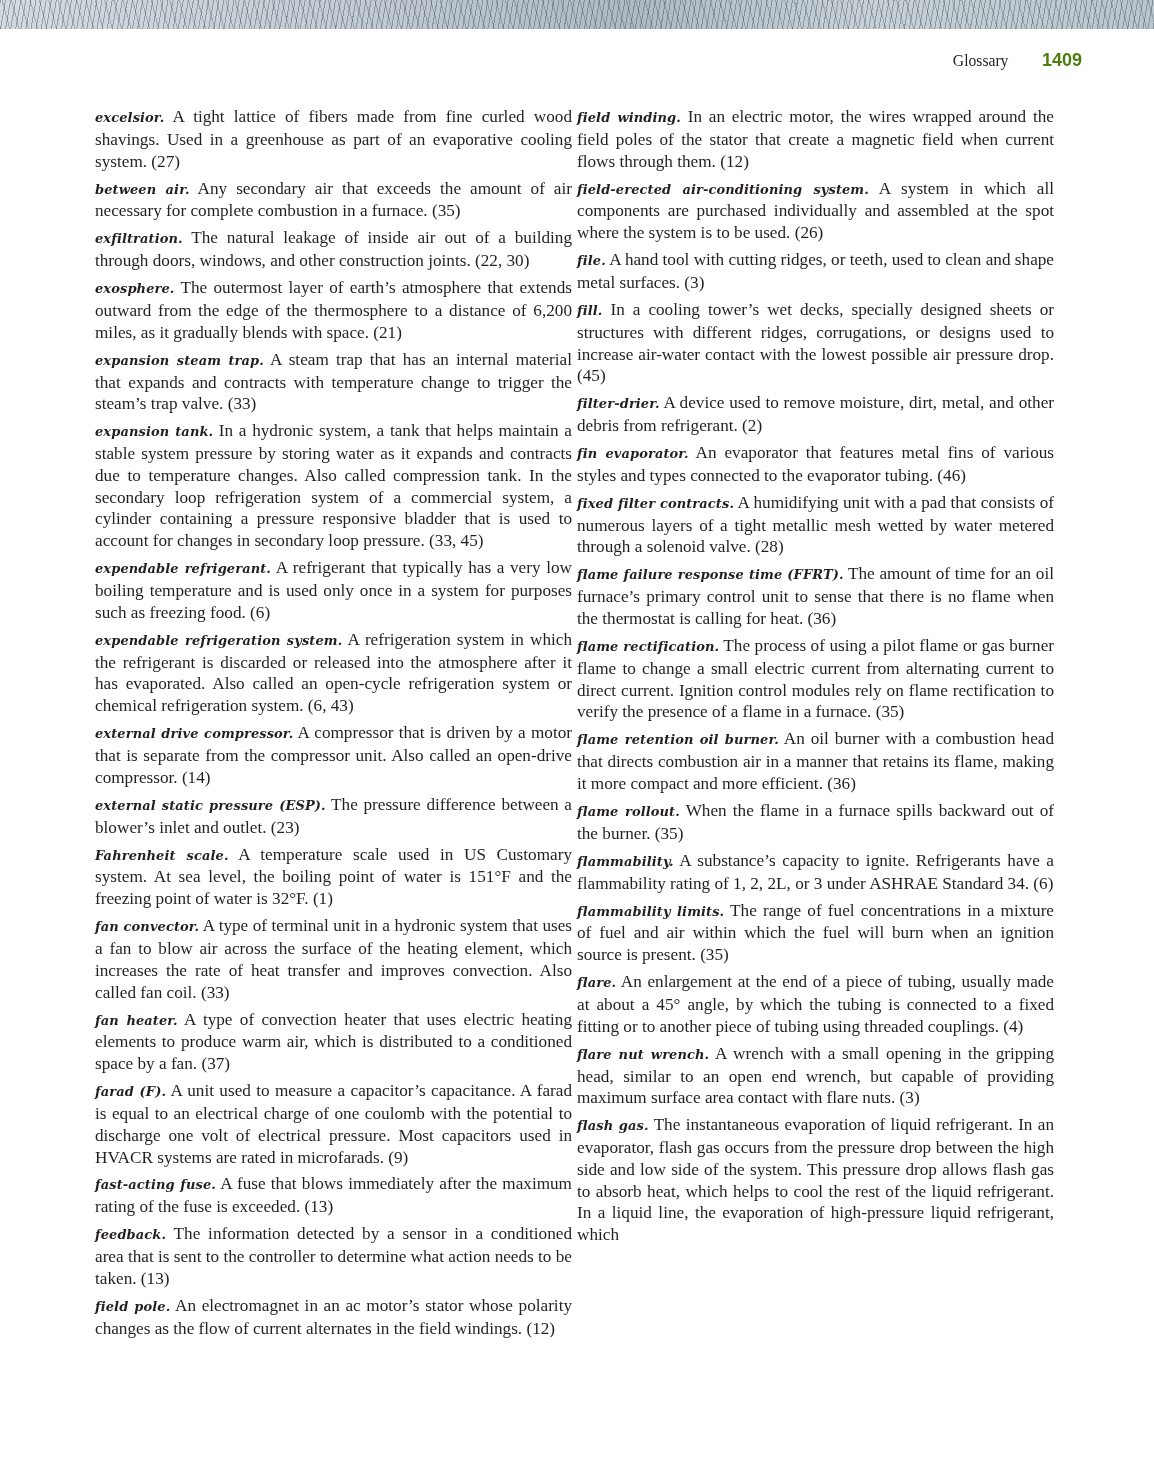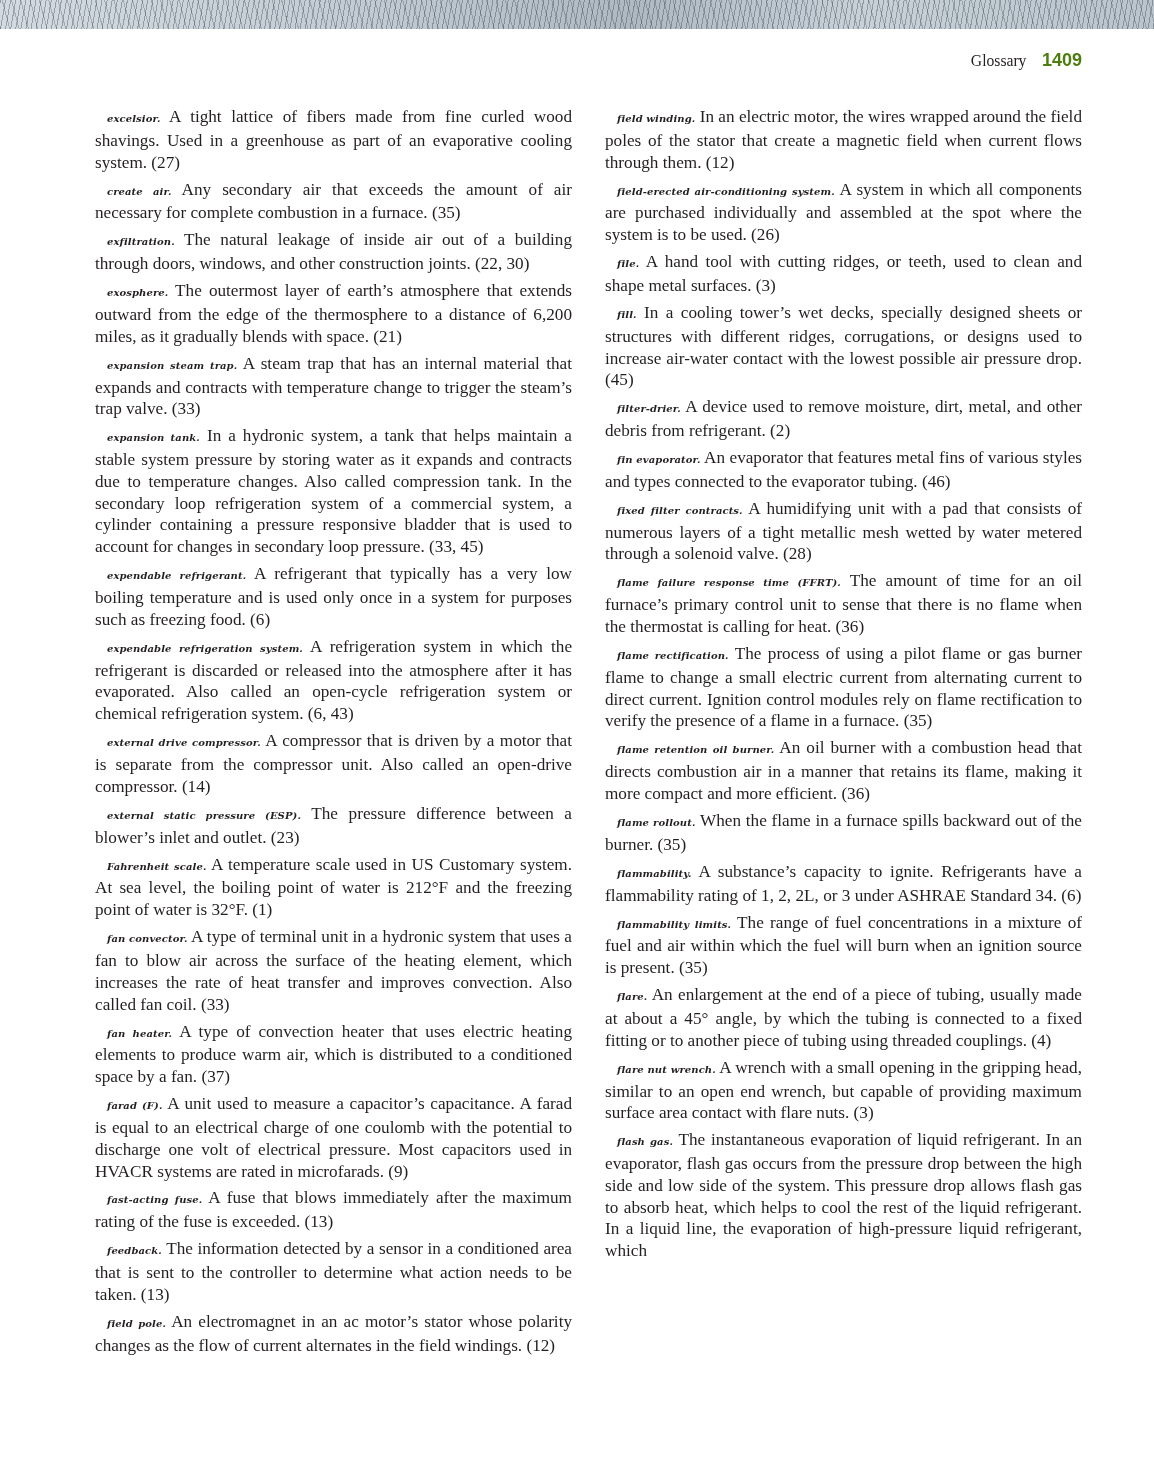--- a/index.html
+++ b/index.html
@@ -11,69 +11,69 @@
   .banner {
     position: absolute; left: 0; top: 0; width: 1154px; height: 29px;
     background-color: #c9d2d9;
     background-image:
       repeating-linear-gradient(100deg, rgba(40,50,60,0.35) 0 1px, transparent 1px 5px),
       repeating-linear-gradient(75deg, rgba(30,40,50,0.25) 0 1px, transparent 1px 9px),
       linear-gradient(90deg, #d3dbe1 0%, #c3ccd4 30%, #aeb9c2 55%, #c8d1d8 75%, #b9c4cc 100%);
   }
   .running-head {
     position: absolute; top: 50px; right: 72px; height: 26px;
-    display: flex; align-items: baseline; gap: 16px;
+    display: flex; align-items: baseline; gap: 34px;
   }
   .rh-label {
     font-family: "Liberation Serif", serif; font-size: 17px; color: #231f20;
     transform: scaleX(0.92); transform-origin: right;
   }
   .rh-page {
     font-family: "Liberation Sans", "DejaVu Sans", sans-serif; font-weight: bold;
     font-size: 18px; color: #4d7c0f;
   }
   .column {
     position: absolute; top: 106px; width: 477px;
   }
   .col-left { left: 95px; }
-  .col-right { left: 605px; }
+  .col-right { left: 577px; }
   .entry {
     margin: 0 0 5.2px 0;
     font-size: 17.2px; line-height: 21.8px;
     text-align: justify; hyphens: manual;
   }
   .term {
     font-weight: bold; font-style: italic;
     font-family: "DejaVu Serif", "Liberation Serif", serif;
-    font-size: 10px; letter-spacing: 0.1px; margin-left: 12px;
+    font-size: 13px; letter-spacing: 0.1px;
   }
   .alt { }
 </style>
 </head>
 <body>
 
 <div class="banner"></div>
 
 <div class="running-head">
   <span class="rh-label">Glossary</span>
   <span class="rh-page">1409</span>
 </div>
 
 <div class="column col-left">
     <p class="entry"><span class="term">excelsior.</span><span> A tight lattice of fibers made from fine curled wood shavings. Used in a greenhouse as part of an evaporative cooling system. (27)</span></p>
-    <p class="entry"><span class="term">create air.</span><span> Any secondary air that exceeds the amount of air necessary for complete combustion in a furnace. (35)</span></p>
+    <p class="entry"><span class="term">between air.</span><span> Any secondary air that exceeds the amount of air necessary for complete combustion in a furnace. (35)</span></p>
     <p class="entry"><span class="term">exfiltration.</span><span> The natural leakage of inside air out of a building through doors, windows, and other construction joints. (22, 30)</span></p>
     <p class="entry"><span class="term">exosphere.</span><span> The outermost layer of earth’s atmosphere that extends outward from the edge of the thermosphere to a distance of 6,200 miles, as it gradually blends with space. (21)</span></p>
     <p class="entry"><span class="term">expansion steam trap.</span><span> A steam trap that has an internal material that expands and contracts with temperature change to trigger the steam’s trap valve. (33)</span></p>
     <p class="entry"><span class="term">expansion tank.</span><span> In a hydronic system, a tank that helps maintain a stable system pressure by storing water as it expands and contracts due to temperature changes. Also called </span><span class="alt">compression tank</span><span>. In the secondary loop refrigeration system of a commercial system, a cylinder containing a pressure responsive bladder that is used to account for changes in secondary loop pressure. (33, 45)</span></p>
     <p class="entry"><span class="term">expendable refrigerant.</span><span> A refrigerant that typically has a very low boiling temperature and is used only once in a system for purposes such as freezing food. (6)</span></p>
     <p class="entry"><span class="term">expendable refrigeration system.</span><span> A refrigeration system in which the refrigerant is discarded or released into the atmosphere after it has evaporated. Also called an </span><span class="alt">open-cycle refrigeration system</span><span> or </span><span class="alt">chemical refrigeration system</span><span>. (6, 43)</span></p>
     <p class="entry"><span class="term">external drive compressor.</span><span> A compressor that is driven by a motor that is separate from the compressor unit. Also called an </span><span class="alt">open-drive compressor</span><span>. (14)</span></p>
     <p class="entry"><span class="term">external static pressure (ESP).</span><span> The pressure difference between a blower’s inlet and outlet. (23)</span></p>
-    <p class="entry"><span class="term">Fahrenheit scale.</span><span> A temperature scale used in US Customary system. At sea level, the boiling point of water is 212°F and the freezing point of water is 32°F. (1)</span></p>
+    <p class="entry"><span class="term">Fahrenheit scale.</span><span> A temperature scale used in US Customary system. At sea level, the boiling point of water is 151°F and the freezing point of water is 32°F. (1)</span></p>
     <p class="entry"><span class="term">fan convector.</span><span> A type of terminal unit in a hydronic system that uses a fan to blow air across the surface of the heating element, which increases the rate of heat transfer and improves convection. Also called </span><span class="alt">fan coil</span><span>. (33)</span></p>
     <p class="entry"><span class="term">fan heater.</span><span> A type of convection heater that uses electric heating elements to produce warm air, which is distributed to a conditioned space by a fan. (37)</span></p>
     <p class="entry"><span class="term">farad (F).</span><span> A unit used to measure a capacitor’s capacitance. A farad is equal to an electrical charge of one coulomb with the potential to discharge one volt of electrical pressure. Most capacitors used in HVACR systems are rated in microfarads. (9)</span></p>
     <p class="entry"><span class="term">fast-acting fuse.</span><span> A fuse that blows immediately after the maximum rating of the fuse is exceeded. (13)</span></p>
     <p class="entry"><span class="term">feedback.</span><span> The information detected by a sensor in a conditioned area that is sent to the controller to determine what action needs to be taken. (13)</span></p>
     <p class="entry"><span class="term">field pole.</span><span> An electromagnet in an ac motor’s stator whose polarity changes as the flow of current alternates in the field windings. (12)</span></p>
   </div>
 <div class="column col-right">
     <p class="entry"><span class="term">field winding.</span><span> In an electric motor, the wires wrapped around the field poles of the stator that create a magnetic field when current flows through them. (12)</span></p>
     <p class="entry"><span class="term">field-erected air-conditioning system.</span><span> A system in which all components are purchased individually and assembled at the spot where the system is to be used. (26)</span></p>

